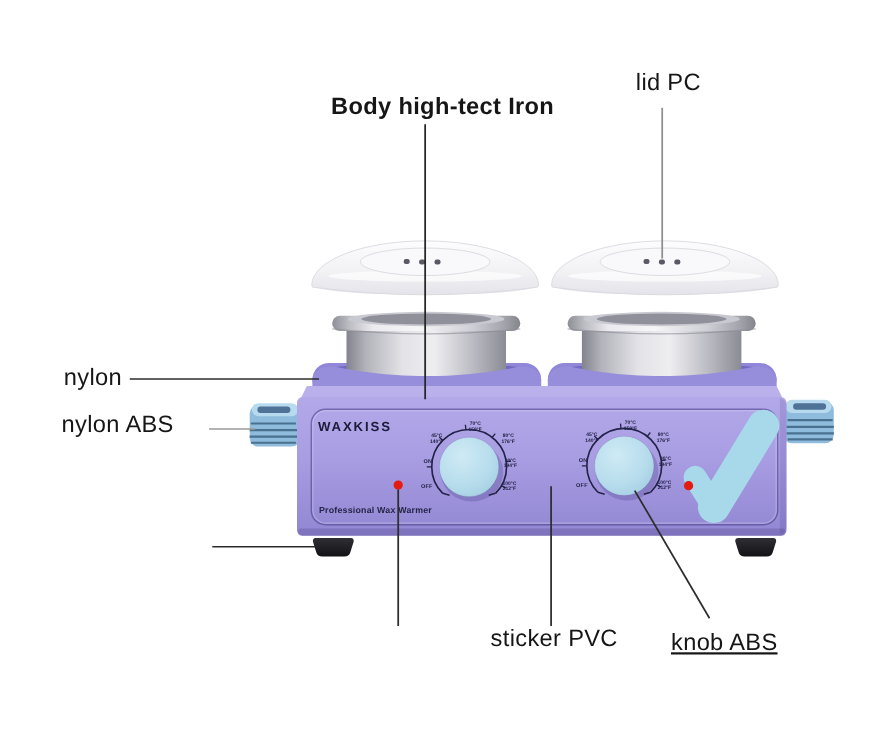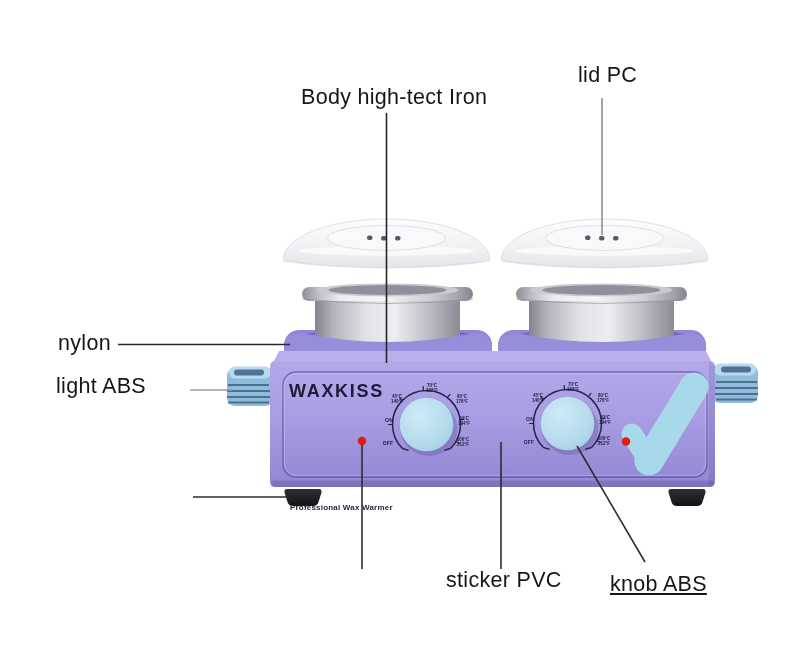--- a/index.html
+++ b/index.html
@@ -2,24 +2,24 @@
 <html><head>
 <meta charset="utf-8">
 <style>
   html,body{margin:0;padding:0;}
   body{background:#ffffff;font-family:"Liberation Sans",sans-serif;}
   .scene{position:relative;width:800px;height:664px;background:#ffffff;overflow:hidden;}
   .scene svg.art{position:absolute;left:0;top:0;z-index:1;}
   .scene svg.lines{position:absolute;left:0;top:0;z-index:4;pointer-events:none;}
   .callout{position:absolute;z-index:2;font-size:21.5px;font-weight:400;color:#161616;
            letter-spacing:0.3px;line-height:1;white-space:nowrap;}
-  .brand{position:absolute;z-index:2;left:289px;top:381px;font-size:18px;font-weight:700;
+  .brand{position:absolute;z-index:2;left:289px;top:381px;font-size:12px;font-weight:700;
          letter-spacing:1.7px;color:#1c1c38;white-space:nowrap;}
   .tagline{position:absolute;z-index:2;left:290px;top:459px;font-size:8px;font-weight:700;
-           letter-spacing:0.2px;color:#26264a;white-space:nowrap;margin-top:44px;}
+           letter-spacing:0.2px;color:#26264a;white-space:nowrap;}
   .kmark{position:absolute;z-index:2;font-size:4.5px;font-weight:700;color:#222246;
          line-height:1.2;text-align:center;white-space:pre-line;transform:translate(-50%,-50%);}
   .konoff{font-size:5px;letter-spacing:0.2px;}
 </style>
 </head>
 <body>
 
 <div class="scene">
 
   <svg class="art" width="800" height="664" viewBox="0 0 800 664">
@@ -177,24 +177,24 @@
 140°F</span>
   <span class="kmark" style="left:573px;top:387px;">70°C
 158°F</span>
   <span class="kmark" style="left:603px;top:398px;">80°C
 176°F</span>
   <span class="kmark" style="left:605px;top:420px;">90°C
 194°F</span>
   <span class="kmark" style="left:604px;top:441px;">100°C
 212°F</span>
 
-  <div class="callout" style="left:301px;top:87px;">Body high-tect Iron</div>
+  <div class="callout" style="left:301px;top:87px;font-weight:bold;">Body high-tect Iron</div>
   <div class="callout" style="left:578px;top:65px;">lid PC</div>
   <div class="callout" style="left:58px;top:333px;text-align:right;">nylon</div>
-  <div class="callout" style="left:56px;top:376px;">light ABS</div>
+  <div class="callout" style="left:56px;top:376px;">nylon ABS</div>
   <div class="callout" style="left:446px;top:570px;">sticker PVC</div>
   <div class="callout" style="left:610px;top:574px;text-decoration:underline;">knob ABS</div>
 
   <svg class="lines" width="800" height="664" viewBox="0 0 800 664">
     <path d="M386.5,113 L386.5,363" stroke="#262626" stroke-width="1.6" fill="none"></path>
     <path d="M602,98 L602,235" stroke="#8f8f8f" stroke-width="1.6" fill="none"></path>
     <path d="M118,344.5 L290,344.5" stroke="#2b2b2b" stroke-width="1.5" fill="none"></path>
     <path d="M190,390 L232,390" stroke="#9a9a9a" stroke-width="1.5" fill="none"></path>
     <path d="M193,497 L287,497" stroke="#2b2b2b" stroke-width="1.5" fill="none"></path>
     <path d="M362,445 L362,569" stroke="#2e2e2e" stroke-width="1.6" fill="none"></path>

